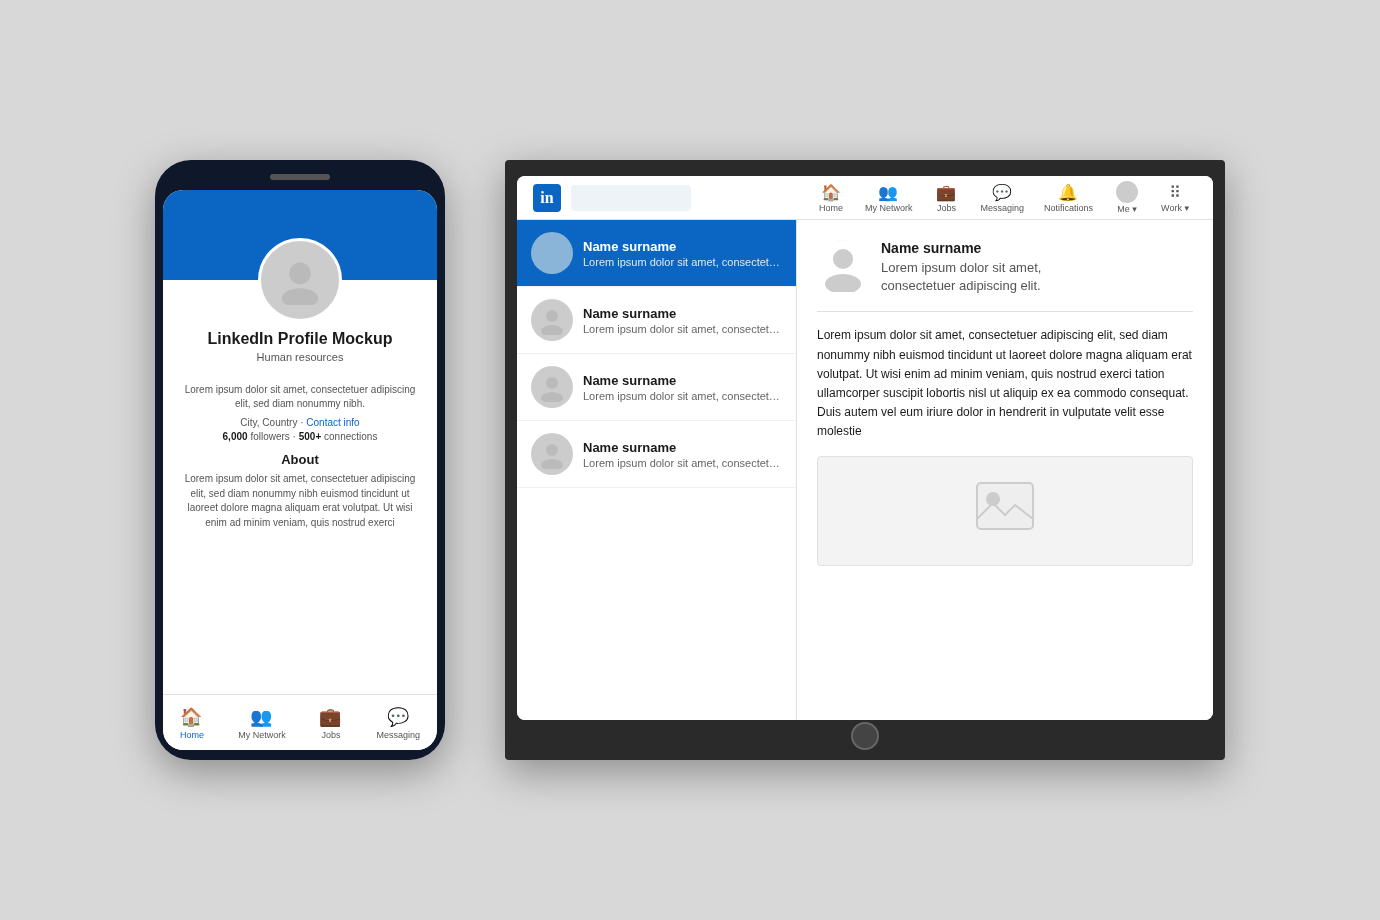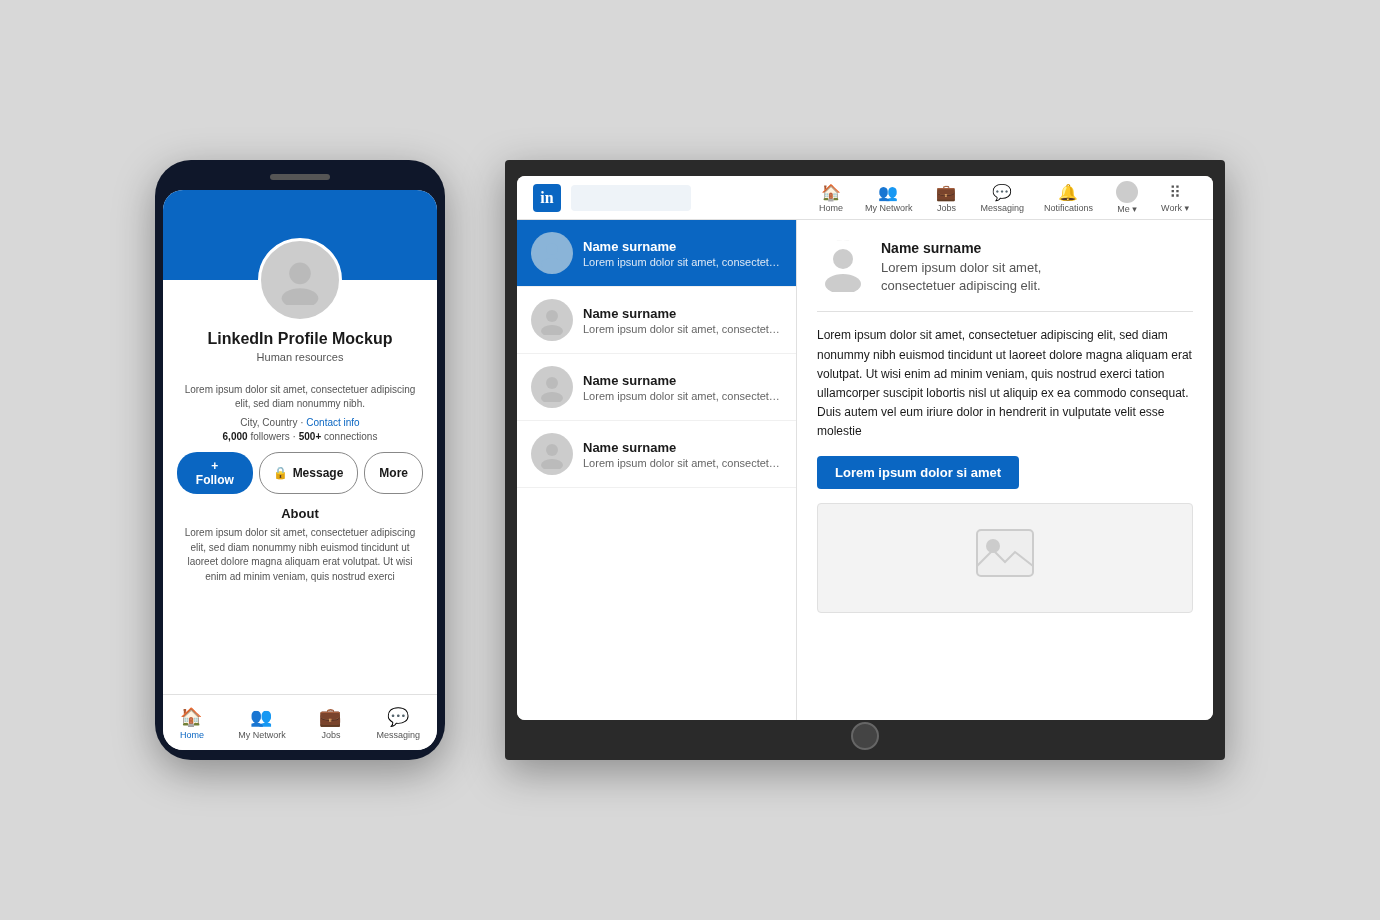--- a/index.html
+++ b/index.html
@@ -476,28 +476,20 @@
         <div class="phone-bio">Lorem ipsum dolor sit amet, consectetuer adipiscing elit, sed diam nonummy nibh.</div>
         <div class="phone-location">
           <span>City, Country</span>
           · <a href="#">Contact info</a>
         </div>
         <div class="phone-stats">
           <strong>6,000</strong>
           <span>followers</span>
           · <strong>500+</strong>
           <span>connections</span>
-        </div>
-        <div class="phone-actions">
-          <button class="btn-follow">+ Follow</button>
-          <button class="btn-message">
-            <span>🔒</span>
-            <span>Message</span>
-          </button>
-          <button class="btn-more">More</button>
         </div>
         <div class="phone-about-title">About</div>
         <div class="phone-about-text">Lorem ipsum dolor sit amet, consectetuer adipiscing elit, sed diam nonummy nibh euismod tincidunt ut laoreet dolore magna aliquam erat volutpat. Ut wisi enim ad minim veniam, quis nostrud exerci</div>
       </div>
       <div class="phone-bottom-nav">
         <div class="nav-item active">
           <span class="nav-icon">🏠</span>
           <span class="nav-item-label">Home</span>
         </div>
         <div class="nav-item">
@@ -626,21 +618,20 @@
             <div class="profile-info-mini">
               <div class="profile-name-mini">Name surname</div>
               <div class="profile-bio-mini">
                 <span>Lorem ipsum dolor sit amet,</span><br>
                 <span>consectetuer adipiscing elit.</span>
               </div>
             </div>
           </div>
           <div class="divider"></div>
           <div class="post-text">Lorem ipsum dolor sit amet, consectetuer adipiscing elit, sed diam nonummy nibh euismod tincidunt ut laoreet dolore magna aliquam erat volutpat. Ut wisi enim ad minim veniam, quis nostrud exerci tation ullamcorper suscipit lobortis nisl ut aliquip ex ea commodo consequat. Duis autem vel eum iriure dolor in hendrerit in vulputate velit esse molestie</div>
-          <button class="post-cta">Lorem ipsum dolor si amet</button>
           <div class="post-image-placeholder">
             <span class="image-icon">
               <svg width="60" height="50" viewBox="0 0 60 50" fill="none">
                 <rect x="2" y="2" width="56" height="46" rx="4" fill="#eee" stroke="#ccc" stroke-width="2"></rect>
                 <circle cx="18" cy="18" r="7" fill="#ccc"></circle>
                 <path d="M2 38 L18 22 L30 34 L40 24 L58 38" stroke="#ccc" stroke-width="2" fill="none"></path>
               </svg>
             </span>
           </div>
         </div>

